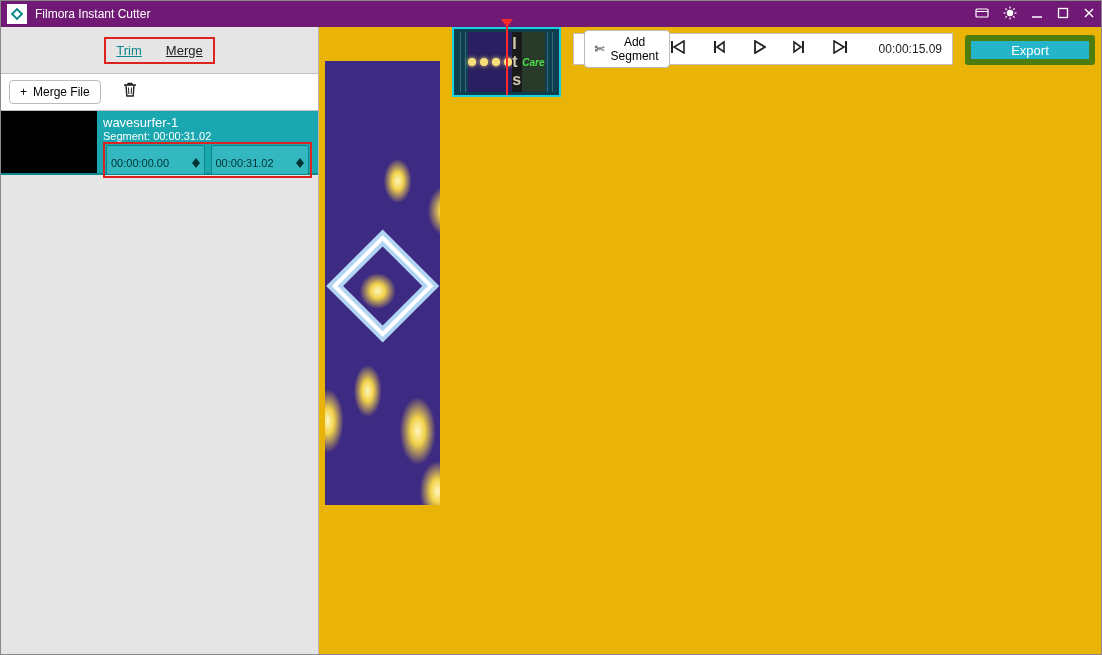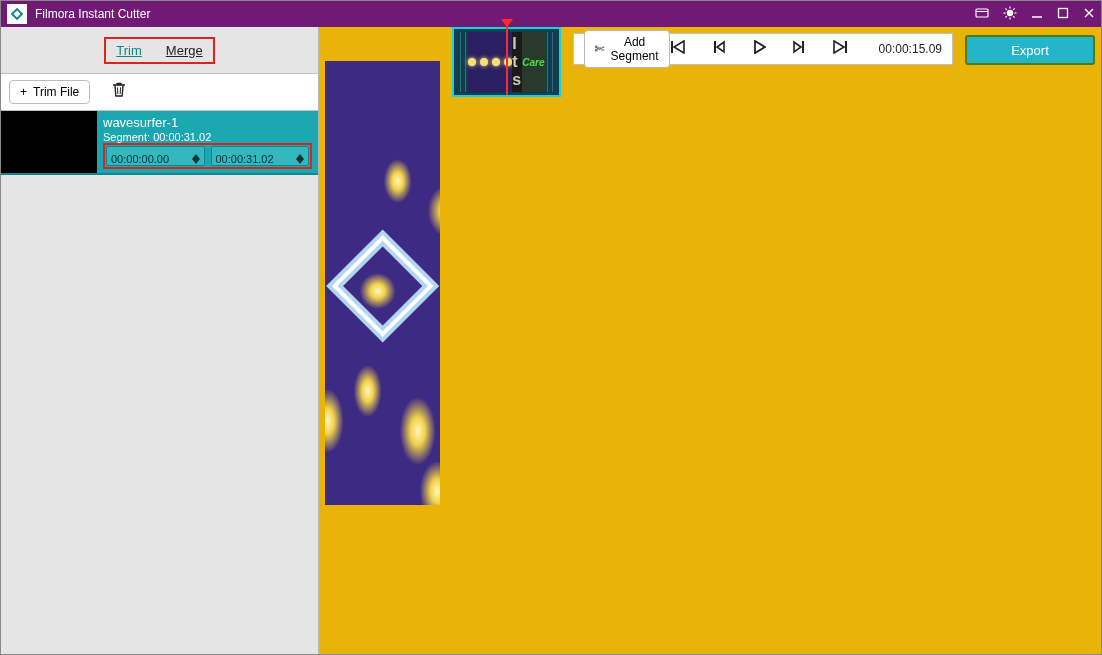--- a/index.html
+++ b/index.html
@@ -24,21 +24,21 @@
   .openfile-row { height: 38px; background: #fff; border-top: 1px solid #c0c0c0; border-bottom: 1px solid #c0c0c0; display: flex; align-items: center; padding: 0 8px; gap: 20px; }
   .openfile-btn { border: 1px solid #bbb; border-radius: 4px; background: #fff; padding: 4px 10px; font-size: 12px; display: flex; align-items: center; gap: 6px; cursor: pointer; }
   .trash { cursor: pointer; }
   
   .clip-card { background: #1aa7b0; color: #fff; display: flex; height: 64px; border-bottom: 2px solid #0d878c; }
   .clip-thumb { width: 96px; height: 100%; background: #000; }
   .clip-info { flex: 1; padding: 4px 6px; font-size: 12px; display: flex; flex-direction: column; justify-content: space-between; }
   .clip-name { font-size: 13px; }
   .clip-dur { font-size: 11px; }
   .time-row { display: flex; gap: 6px; border: 2px solid #d22; padding: 1px; }
-  .time-box { background: #33b8c0; height: 20px; flex: 1; display: flex; align-items: center; justify-content: space-between; padding: 5px 2px 0 4px; font-size: 11px; color: #033; border: 1px solid #0d878c; border-radius: 2px; }
+  .time-box { background: #33b8c0; height: 30px; flex: 1; display: flex; align-items: center; justify-content: space-between; padding: 5px 2px 0 4px; font-size: 11px; color: #033; border: 1px solid #0d878c; border-radius: 2px; }
   .spinner { width: 12px; height: 14px; display: flex; flex-direction: column; justify-content: center; align-items: center; }
   .spinner svg { display: block; }
   
   
   .right { flex: 1; background: #eab308; display: flex; }
   .preview { margin: 34px 6px 6px 6px; height: 444px; background: #3d2a82; position: relative; overflow: hidden; }
   .preview svg { width: 100%; height: 100%; display: block; }
   
   .timeline { margin: 0 6px; height: 70px; background: #0e3f50; border: 2px solid #1ad0e0; display: flex; align-items: center; padding: 0 6px; gap: 2px; position: relative; }
   .timeline-handle { width: 6px; height: 60px; background: #0e3f50; border-left: 1px solid #3a6a7a; border-right: 1px solid #3a6a7a; cursor: ew-resize; }
@@ -59,21 +59,21 @@
   .playhead { position: absolute; top: -4px; left: 50%; width: 2px; height: calc(100% + 4px); background: #ff2a2a; }
   .playhead::before { content:""; position:absolute; top:-6px; left:-5px; width: 0; height: 0; border-left: 6px solid transparent; border-right: 6px solid transparent; border-top: 8px solid #ff2a2a; }
   
   .controls-row { margin: 6px 6px 0 6px; height: 32px; background: #fff; border: 1px solid #c0c0c0; display: flex; align-items: center; padding: 0 10px; }
   .addseg-btn { border: 1px solid #bbb; border-radius: 4px; background: #fff; padding: 4px 10px; font-size: 12px; display: flex; align-items: center; gap: 6px; cursor: pointer; }
   .play-controls { flex: 1; display: flex; justify-content: center; gap: 26px; }
   .play-controls span { cursor: pointer; color: #222; }
   .cur-time { font-size: 12px; color: #222; padding-left: 31px; }
   
   .export-row { margin: 8px 6px 6px 6px; height: 30px; display: flex; justify-content: flex-end; }
-  .export-btn { width: 130px; background: #24b5c9; color: #fff; border: 2px solid #4d7c0f; border-radius: 3px; font-size: 13px; cursor: pointer; }
+  .export-btn { width: 130px; background: #24b5c9; color: #fff; border: 6px solid #4d7c0f; border-radius: 3px; font-size: 13px; cursor: pointer; }
 </style>
 </head>
 <body>
 
 <div class="titlebar">
   <div class="logo-wrap">
     <svg class="logo" viewBox="0 0 20 20">
         <polygon points="10,1 19,10 10,19 1,10" fill="#0d878c"></polygon>
         <polygon points="10,5 15,10 10,15 5,10" fill="#fff"></polygon>
       </svg>
@@ -125,21 +125,21 @@
   <div class="left">
     <div class="tabs-row">
       <div class="tabs-box">
         <span class="tab-link">Trim</span>
         <span class="tab-link inactive">Merge</span>
       </div>
     </div>
     <div class="openfile-row">
       <button class="openfile-btn">
         <span>+</span>
-        <span>Trim File</span>
+        <span>Merge File</span>
       </button>
       <span class="trash">
         <svg width="18" height="18" viewBox="0 0 18 18">
             <path d="M3 4h12M7 4V2.5h4V4M5 4l.8 11h6.4L13 4" fill="none" stroke="#222" stroke-width="1.4" stroke-linejoin="round"></path>
             <line x1="7.5" y1="6.5" x2="7.8" y2="13" stroke="#222" stroke-width="1"></line>
             <line x1="10.5" y1="6.5" x2="10.2" y2="13" stroke="#222" stroke-width="1"></line>
           </svg>
       </span>
     </div>
     <div class="clip-card">

